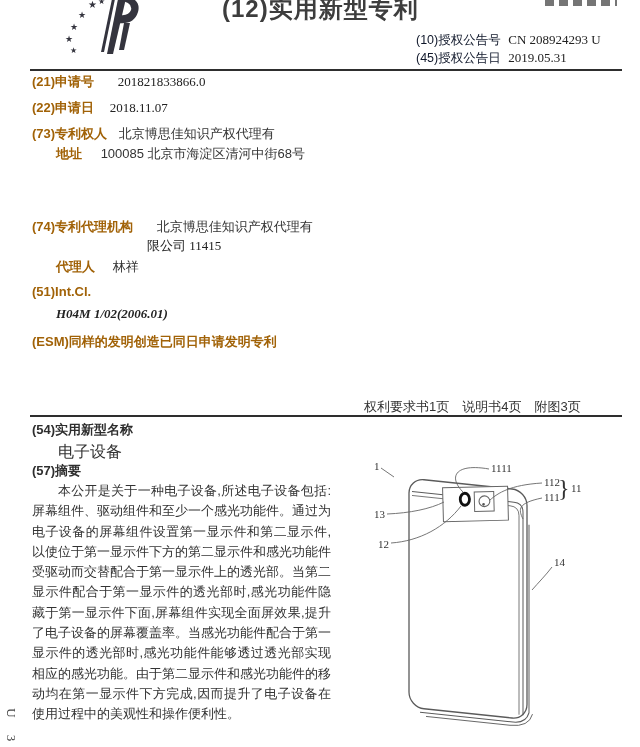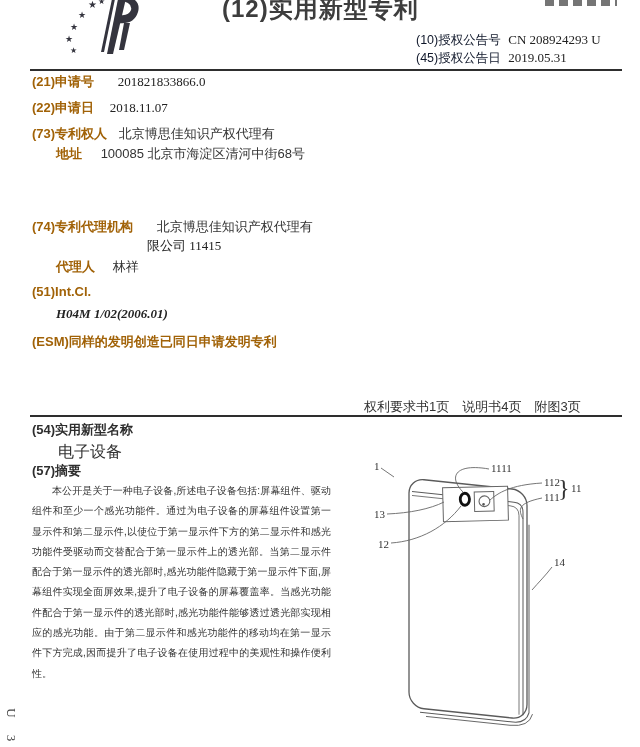--- a/index.html
+++ b/index.html
@@ -30,21 +30,21 @@
   
   .row{white-space:nowrap; font-size:13px;}
   .row .lbl{font-weight:bold; color:#a16207;}
   .row .val{color:#333;}
   .row .num{font-family:"Liberation Serif","DejaVu Serif",serif; color:#222;}
   .pre{white-space:pre-wrap;}
   
   .seclbl{font-size:13px; font-weight:bold; color:#2e2e2e; white-space:nowrap;}
   #abstract-body{
     left:32px; top:481px; width:299px;
-    font-size:10px; line-height:20.3px; text-align:justify; text-indent:2em;
+    font-size:13px; line-height:20.3px; text-align:justify; text-indent:2em;
     color:#333;
   }
   
   #pages-info{top:398px; left:364px; font-size:13px; color:#333; white-space:pre;}
   
   #figure-box{left:360px; top:445px; width:280px; height:302px;}
   
   .vchar{
     position:absolute; left:3px; width:16px; text-align:center;
     font-family:"Liberation Serif","DejaVu Serif",serif; font-size:13px; color:#444;

